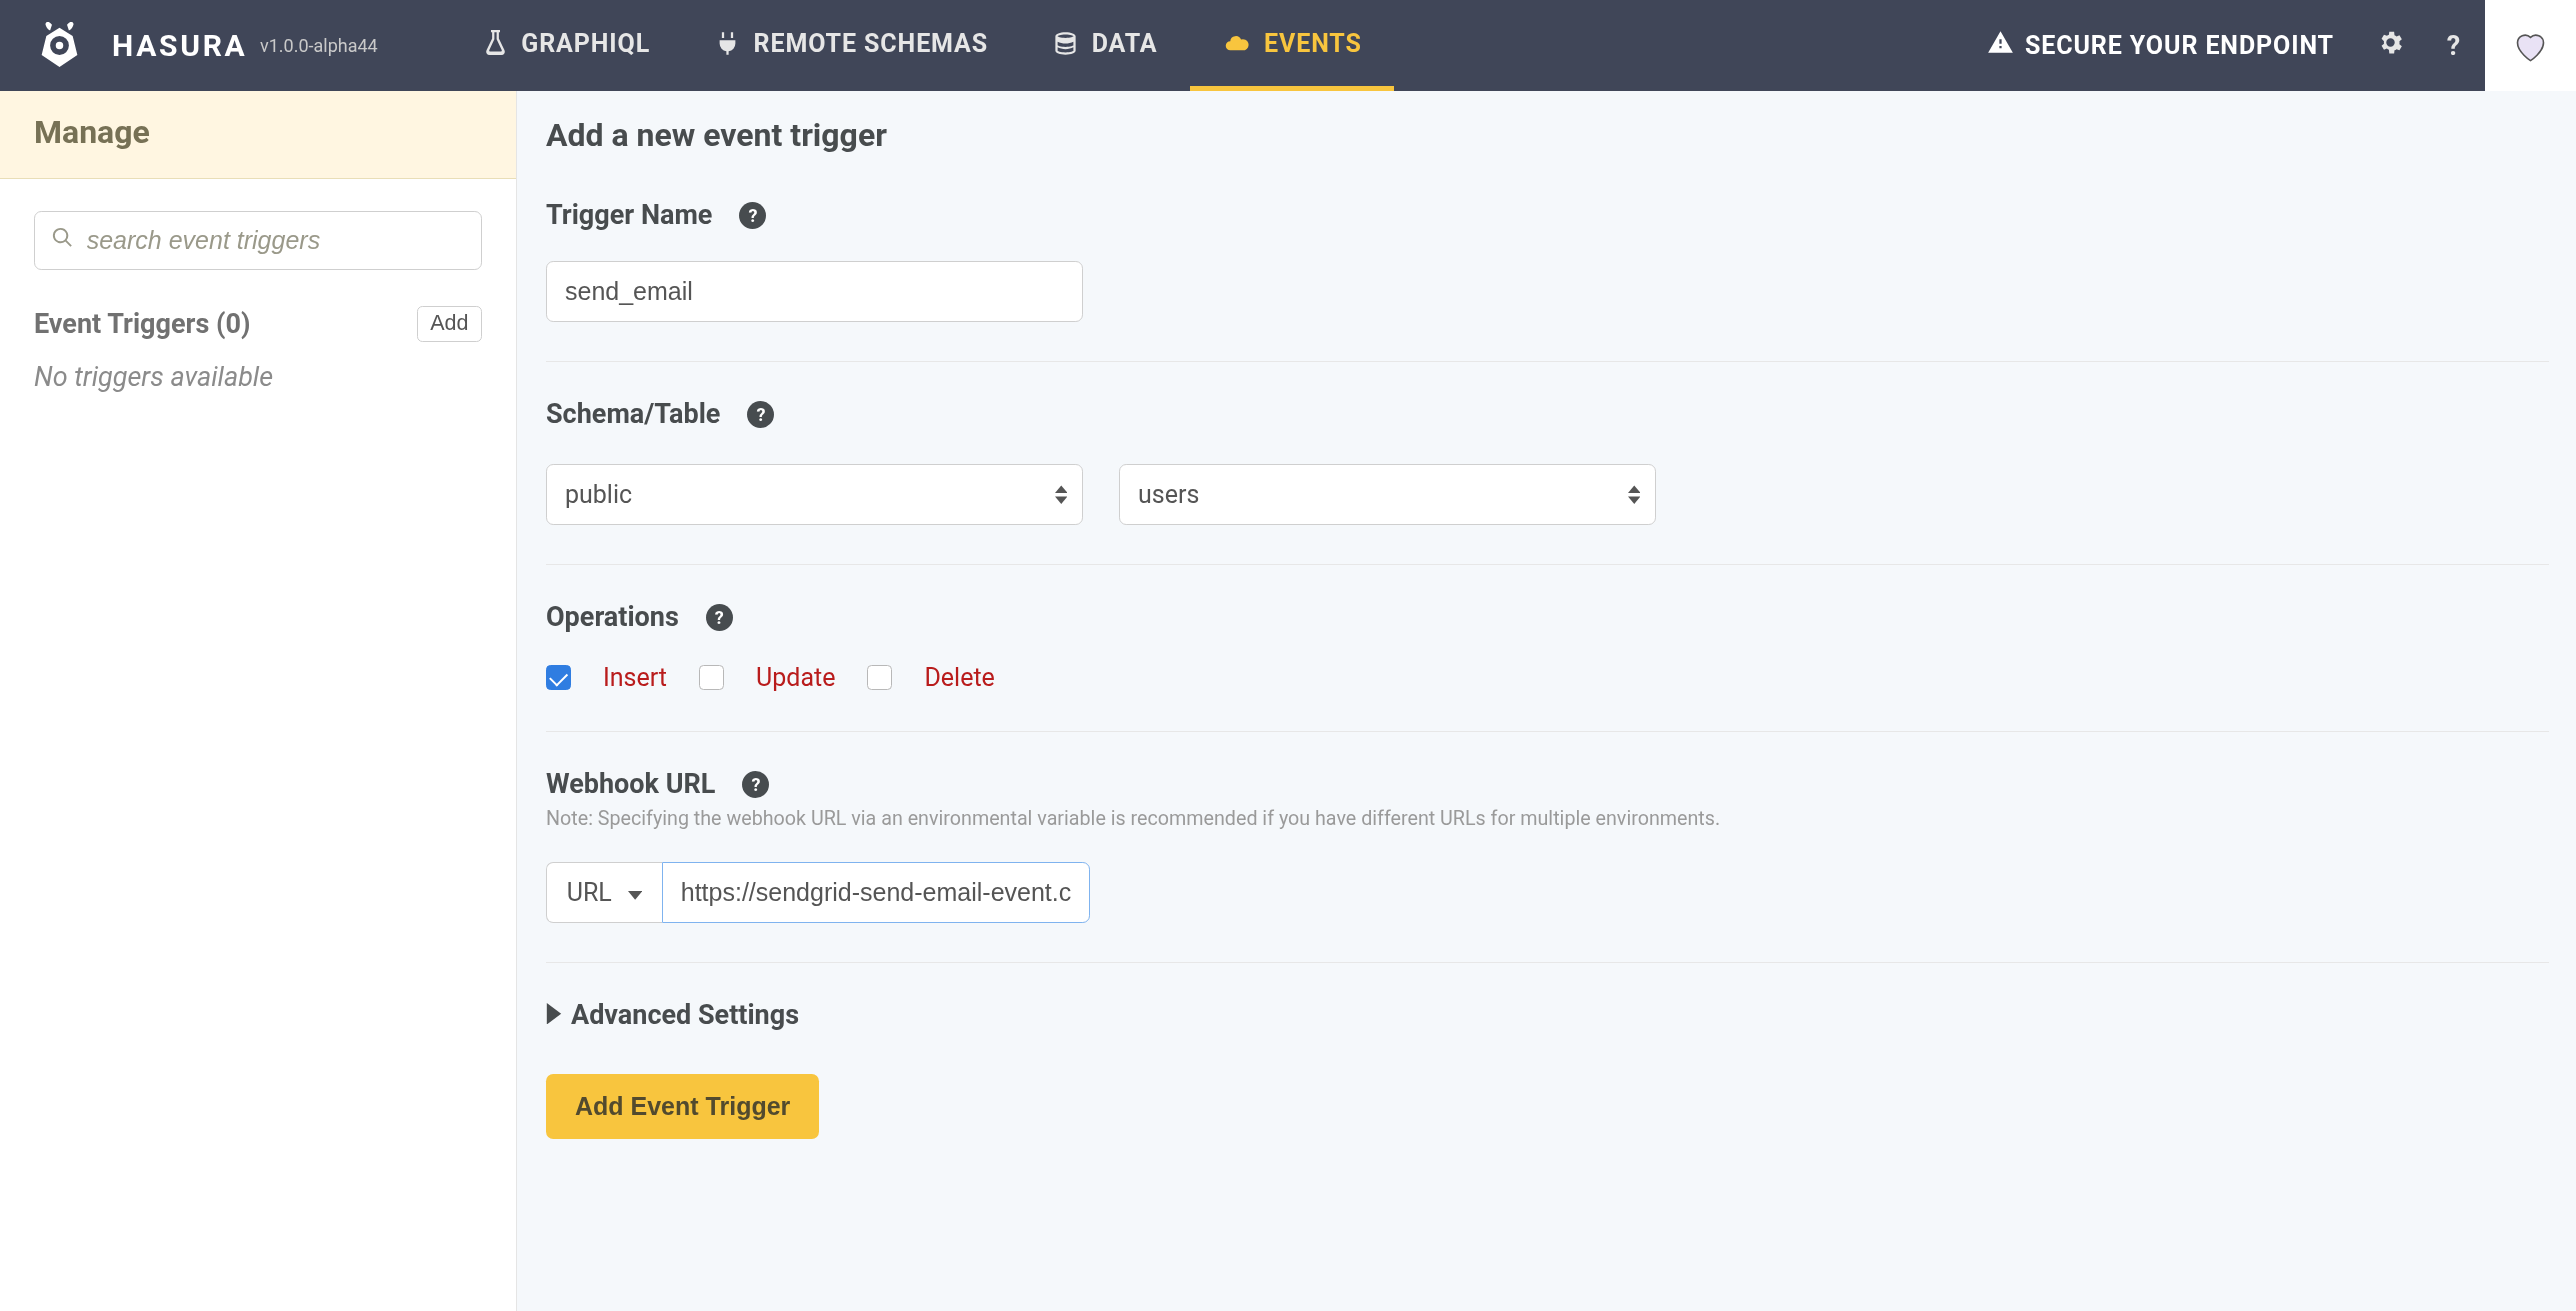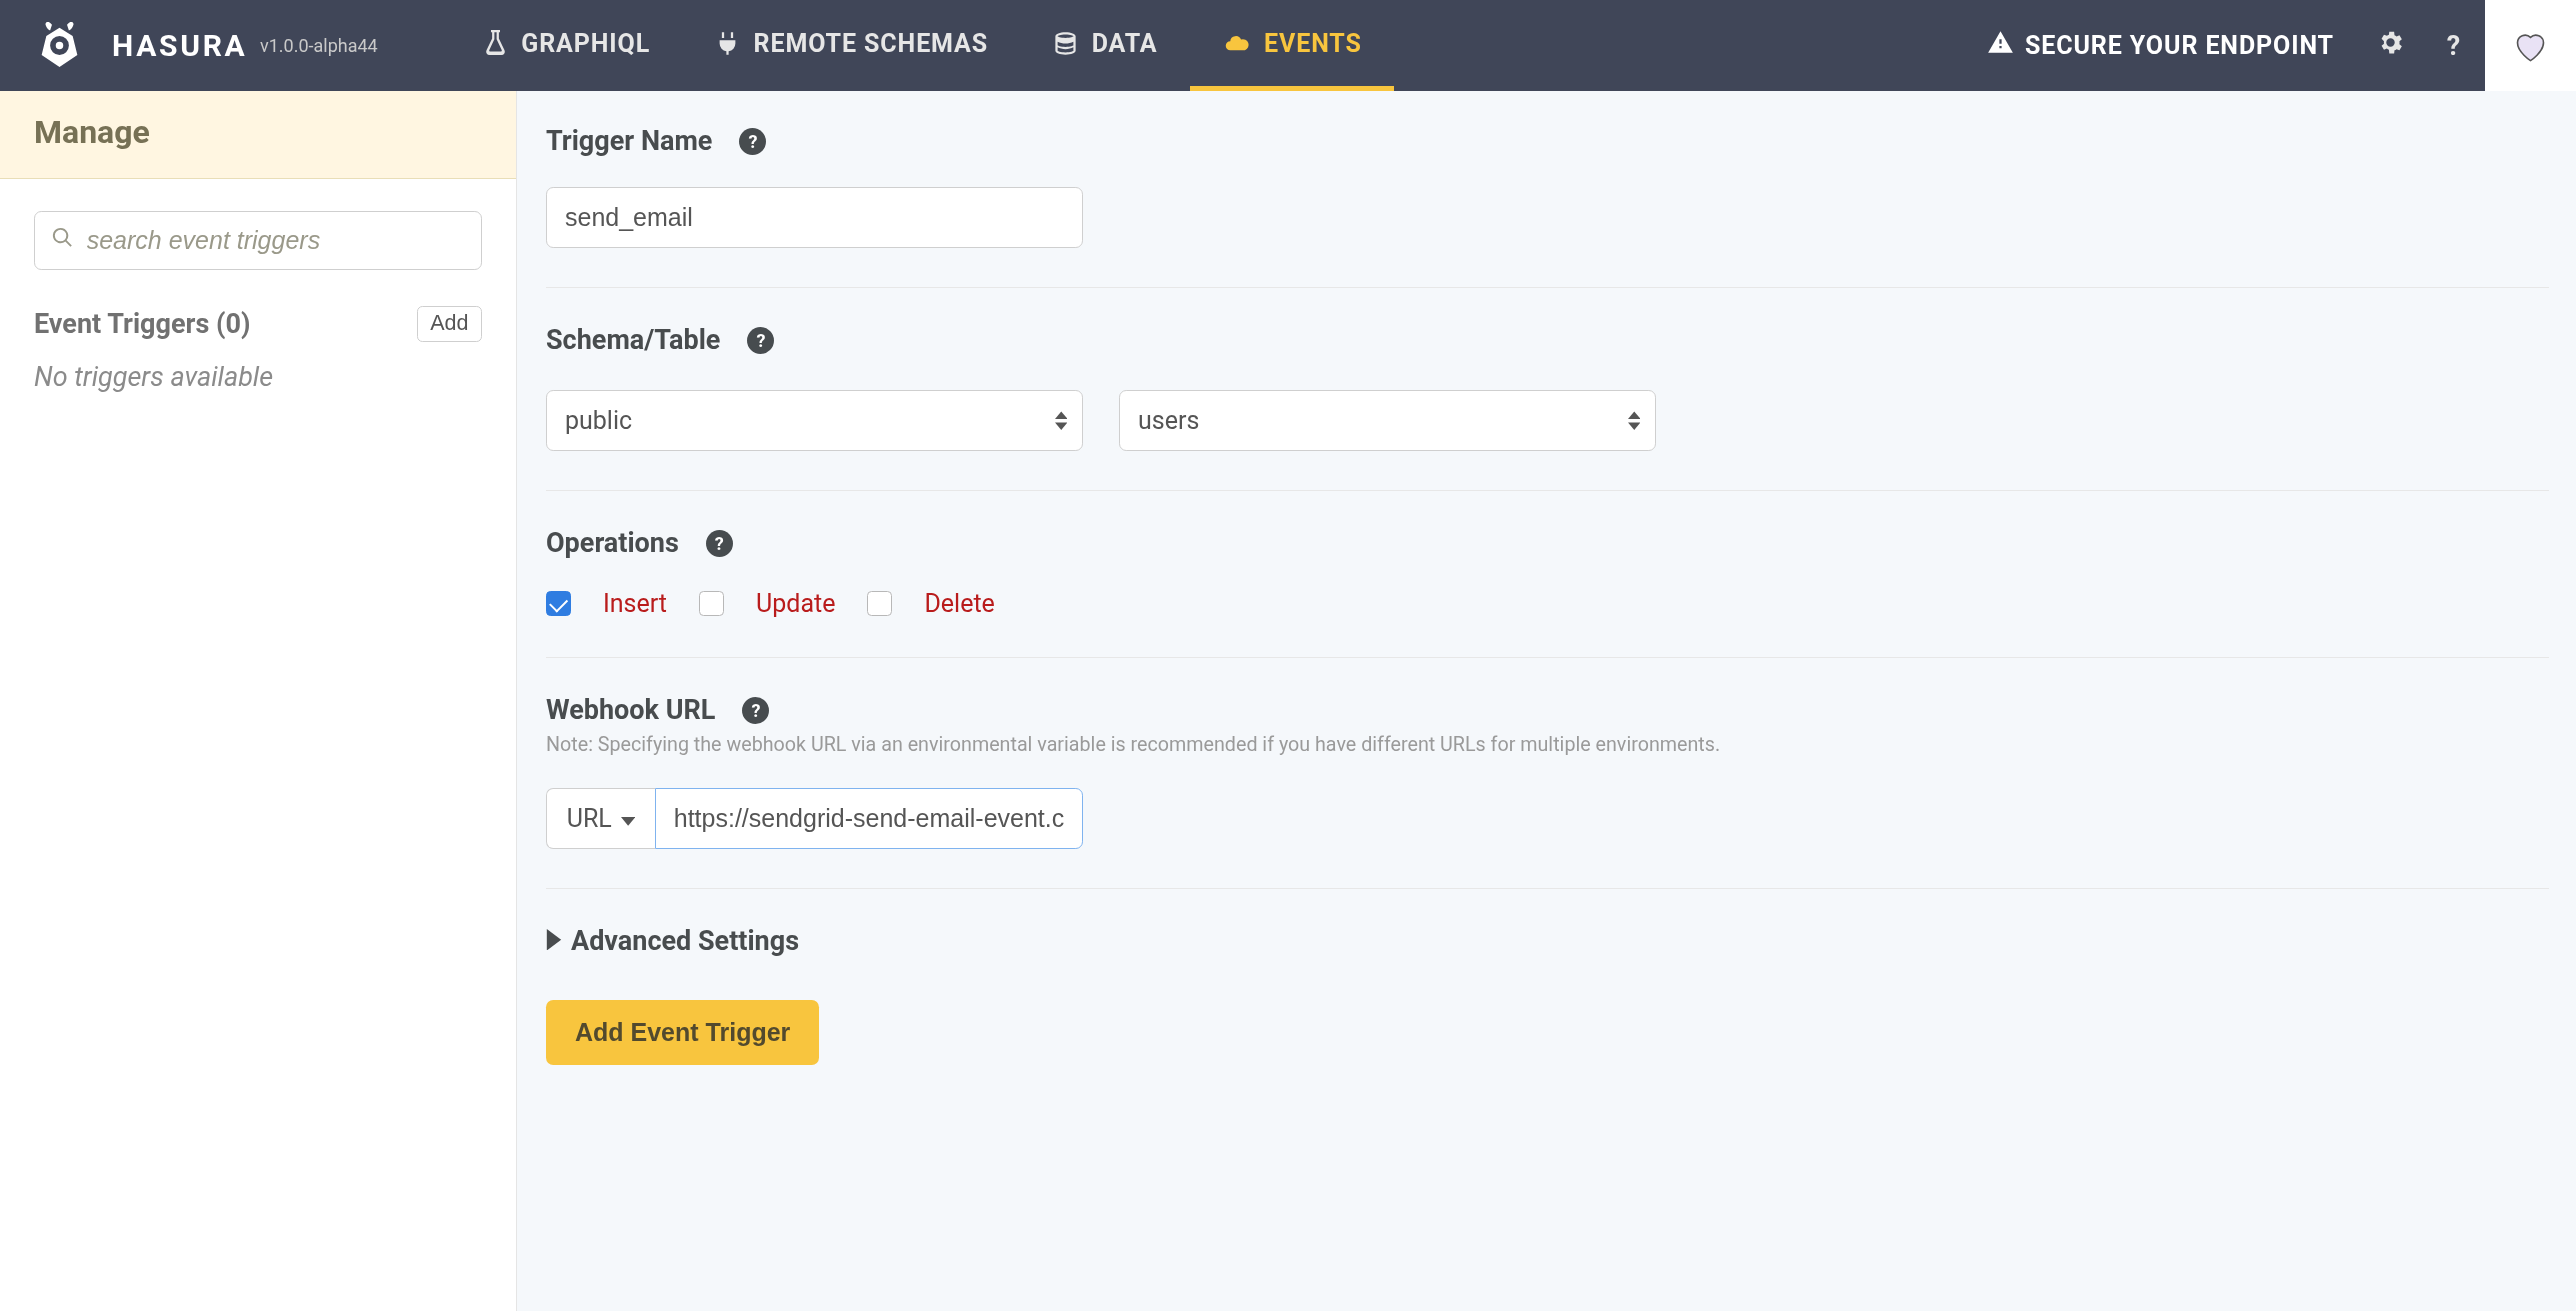--- a/index.html
+++ b/index.html
@@ -229,21 +229,21 @@
     content:""; width:9px;height:14.3px;
     border:solid #fff; border-width:0 2.7px 2.7px 0;
     transform:rotate(45deg);
   }
   .chk-label{ color:#b91c1c; }
 
   .note{ color:#9a9a9a; font-size:19.7px; margin-top:7px; }
 
   .url-row{ display:flex; margin-top:32px; }
   .url-btn{
-    display:flex;align-items:center;gap:9px;
+    display:flex;align-items:center;gap:16px;
     height:61px; padding:0 19.7px;
     border:0.9px solid #cfcfcf;
     border-right:none;
     border-radius:7.2px 0 0 7.2px;
     background:#fff;
     font-size:25px;
     cursor:pointer;
     color:#555;
   }
   .url-input{
@@ -373,20 +373,21 @@
       </div>
       <div class="triggers-row">
         <div class="triggers-label">Event Triggers (0)</div>
         <button class="add-btn">Add</button>
       </div>
       <div class="no-triggers">No triggers available</div>
     </div>
   </div>
 
   <div class="main">
+    <div class="page-title">Add a new event trigger</div>
 
     
     <div class="section-label">
       <span>Trigger Name</span>
       <span class="help-icon">?</span>
     </div>
     <input class="text-input trigger-name-input" value="send_email" style="">
 
     <hr class="hr">
 

